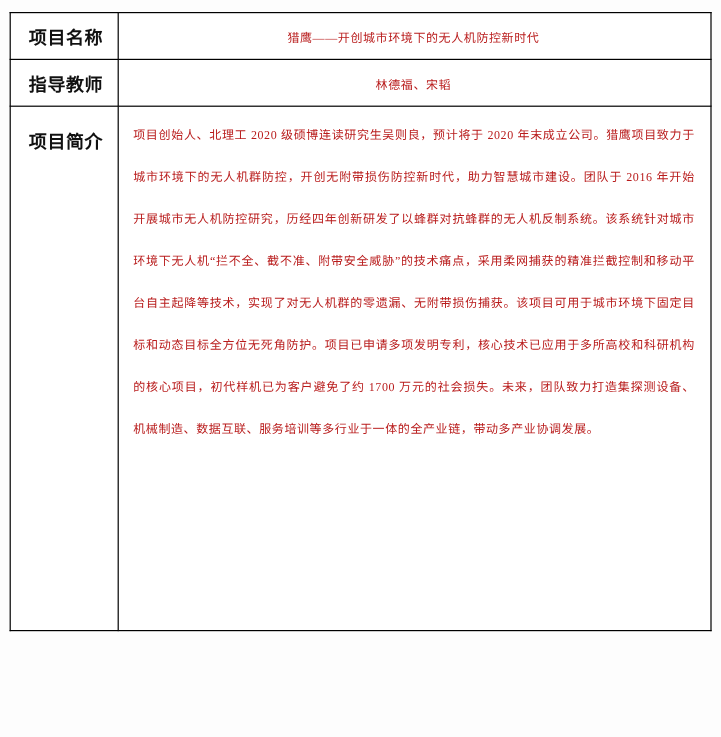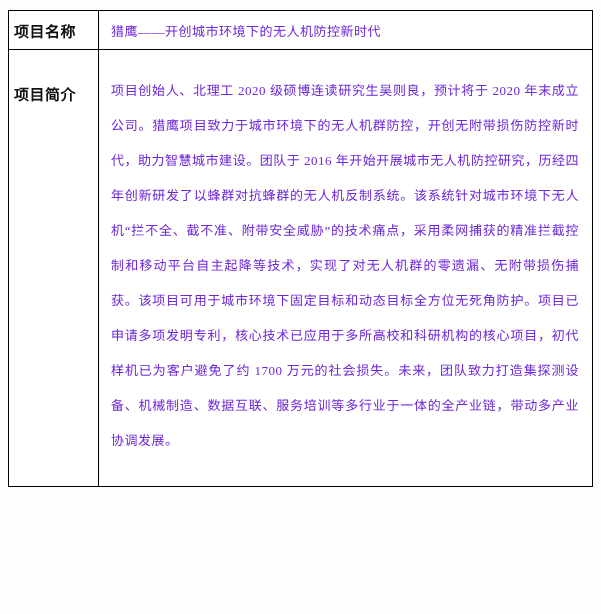--- a/index.html
+++ b/index.html
@@ -24,64 +24,69 @@
     top: 10px;
     width: 585px;
     border-collapse: collapse;
     table-layout: fixed;
     background: #ffffff;
   }
   table.info-table td {
     border: 1.5px solid #000000;
     vertical-align: middle;
     overflow: hidden;
+    text-align: center;
   }
   td.cell-label {
     width: 82px;
     font-family: "Liberation Sans", sans-serif;
     font-weight: bold;
     font-size: 15px;
     color: #111111;
     padding: 0 2px 0 5px;
     letter-spacing: 0.5px;
     white-space: nowrap;
   }
   td.cell-value {
-    font-size: 13px;
-    color: #6d28d9;
+    font-size: 10px;
+    color: #b91c1c;
     padding: 0 14px 0 12px;
     letter-spacing: 0.5px;
   }
   tr.row-short {
     height: 39px;
   }
   tr.row-intro {
     height: 437px;
   }
   tr.row-intro td.cell-label {
     vertical-align: top;
-    padding-top: 33px;
+    padding-top: 17px;
   }
   tr.row-intro td.cell-value {
     vertical-align: top;
-    padding: 23px 13px 10px 12px;
+    padding: 7px 13px 10px 12px;
     line-height: 35px;
     text-align: justify;
     text-justify: inter-character;
   }
 </style>
 </head>
 <body>
 
 <div class="page">
   <table class="info-table">
     <tbody>
       <tr class="row-short">
         <td class="cell-label">项目名称</td>
         <td class="cell-value">猎鹰——开创城市环境下的无人机防控新时代</td>
       </tr>
+      <tr class="row-short">
+        <td class="cell-label">指导教师</td>
+        <td class="cell-value">林德福、宋韬</td>
+      </tr>
       <tr class="row-intro">
         <td class="cell-label">项目简介</td>
         <td class="cell-value">项目创始人、北理工 2020 级硕博连读研究生吴则良，预计将于 2020 年末成立公司。猎鹰项目致力于城市环境下的无人机群防控，开创无附带损伤防控新时代，助力智慧城市建设。团队于 2016 年开始开展城市无人机防控研究，历经四年创新研发了以蜂群对抗蜂群的无人机反制系统。该系统针对城市环境下无人机“拦不全、截不准、附带安全威胁”的技术痛点，采用柔网捕获的精准拦截控制和移动平台自主起降等技术，实现了对无人机群的零遗漏、无附带损伤捕获。该项目可用于城市环境下固定目标和动态目标全方位无死角防护。项目已申请多项发明专利，核心技术已应用于多所高校和科研机构的核心项目，初代样机已为客户避免了约 1700 万元的社会损失。未来，团队致力打造集探测设备、机械制造、数据互联、服务培训等多行业于一体的全产业链，带动多产业协调发展。</td>
       </tr>
     </tbody>
   </table>
 </div>
 
 </body></html>

